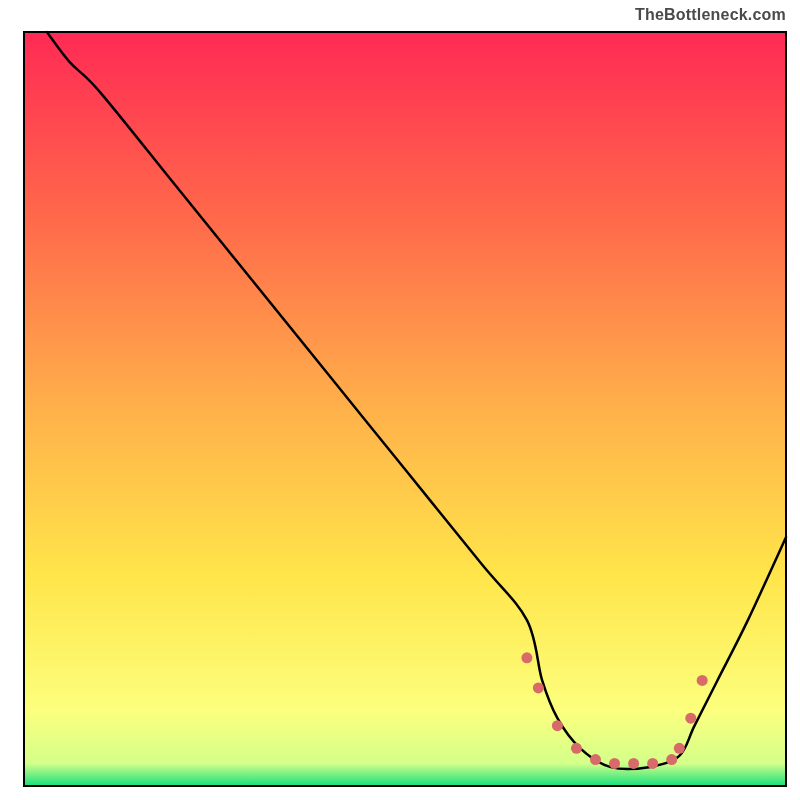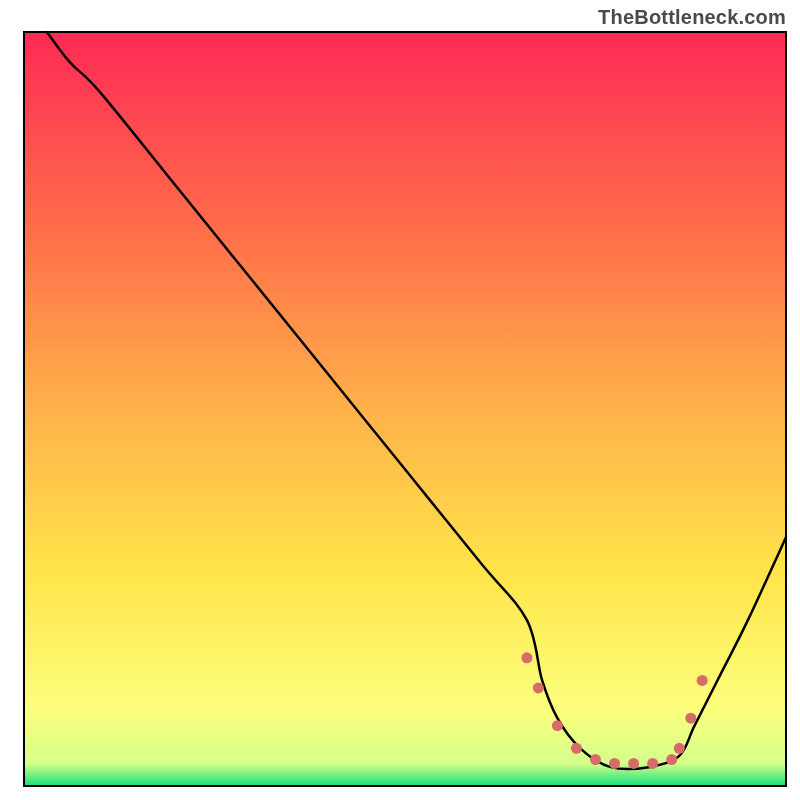--- a/index.html
+++ b/index.html
@@ -19,21 +19,21 @@
     top: 0;
     left: 0;
     width: 800px;
     height: 800px;
   }
   .attribution {
     position: absolute;
     top: 6px;
     right: 14px;
     font-family: Arial, Helvetica, sans-serif;
-    font-size: 20px;
+    font-size: 16px;
     font-weight: 600;
     color: #4a4a4a;
     letter-spacing: 0.2px;
     margin-left: 48px;
   }
 </style>
 </head>
 <body>
 
 <div class="chart-container">

